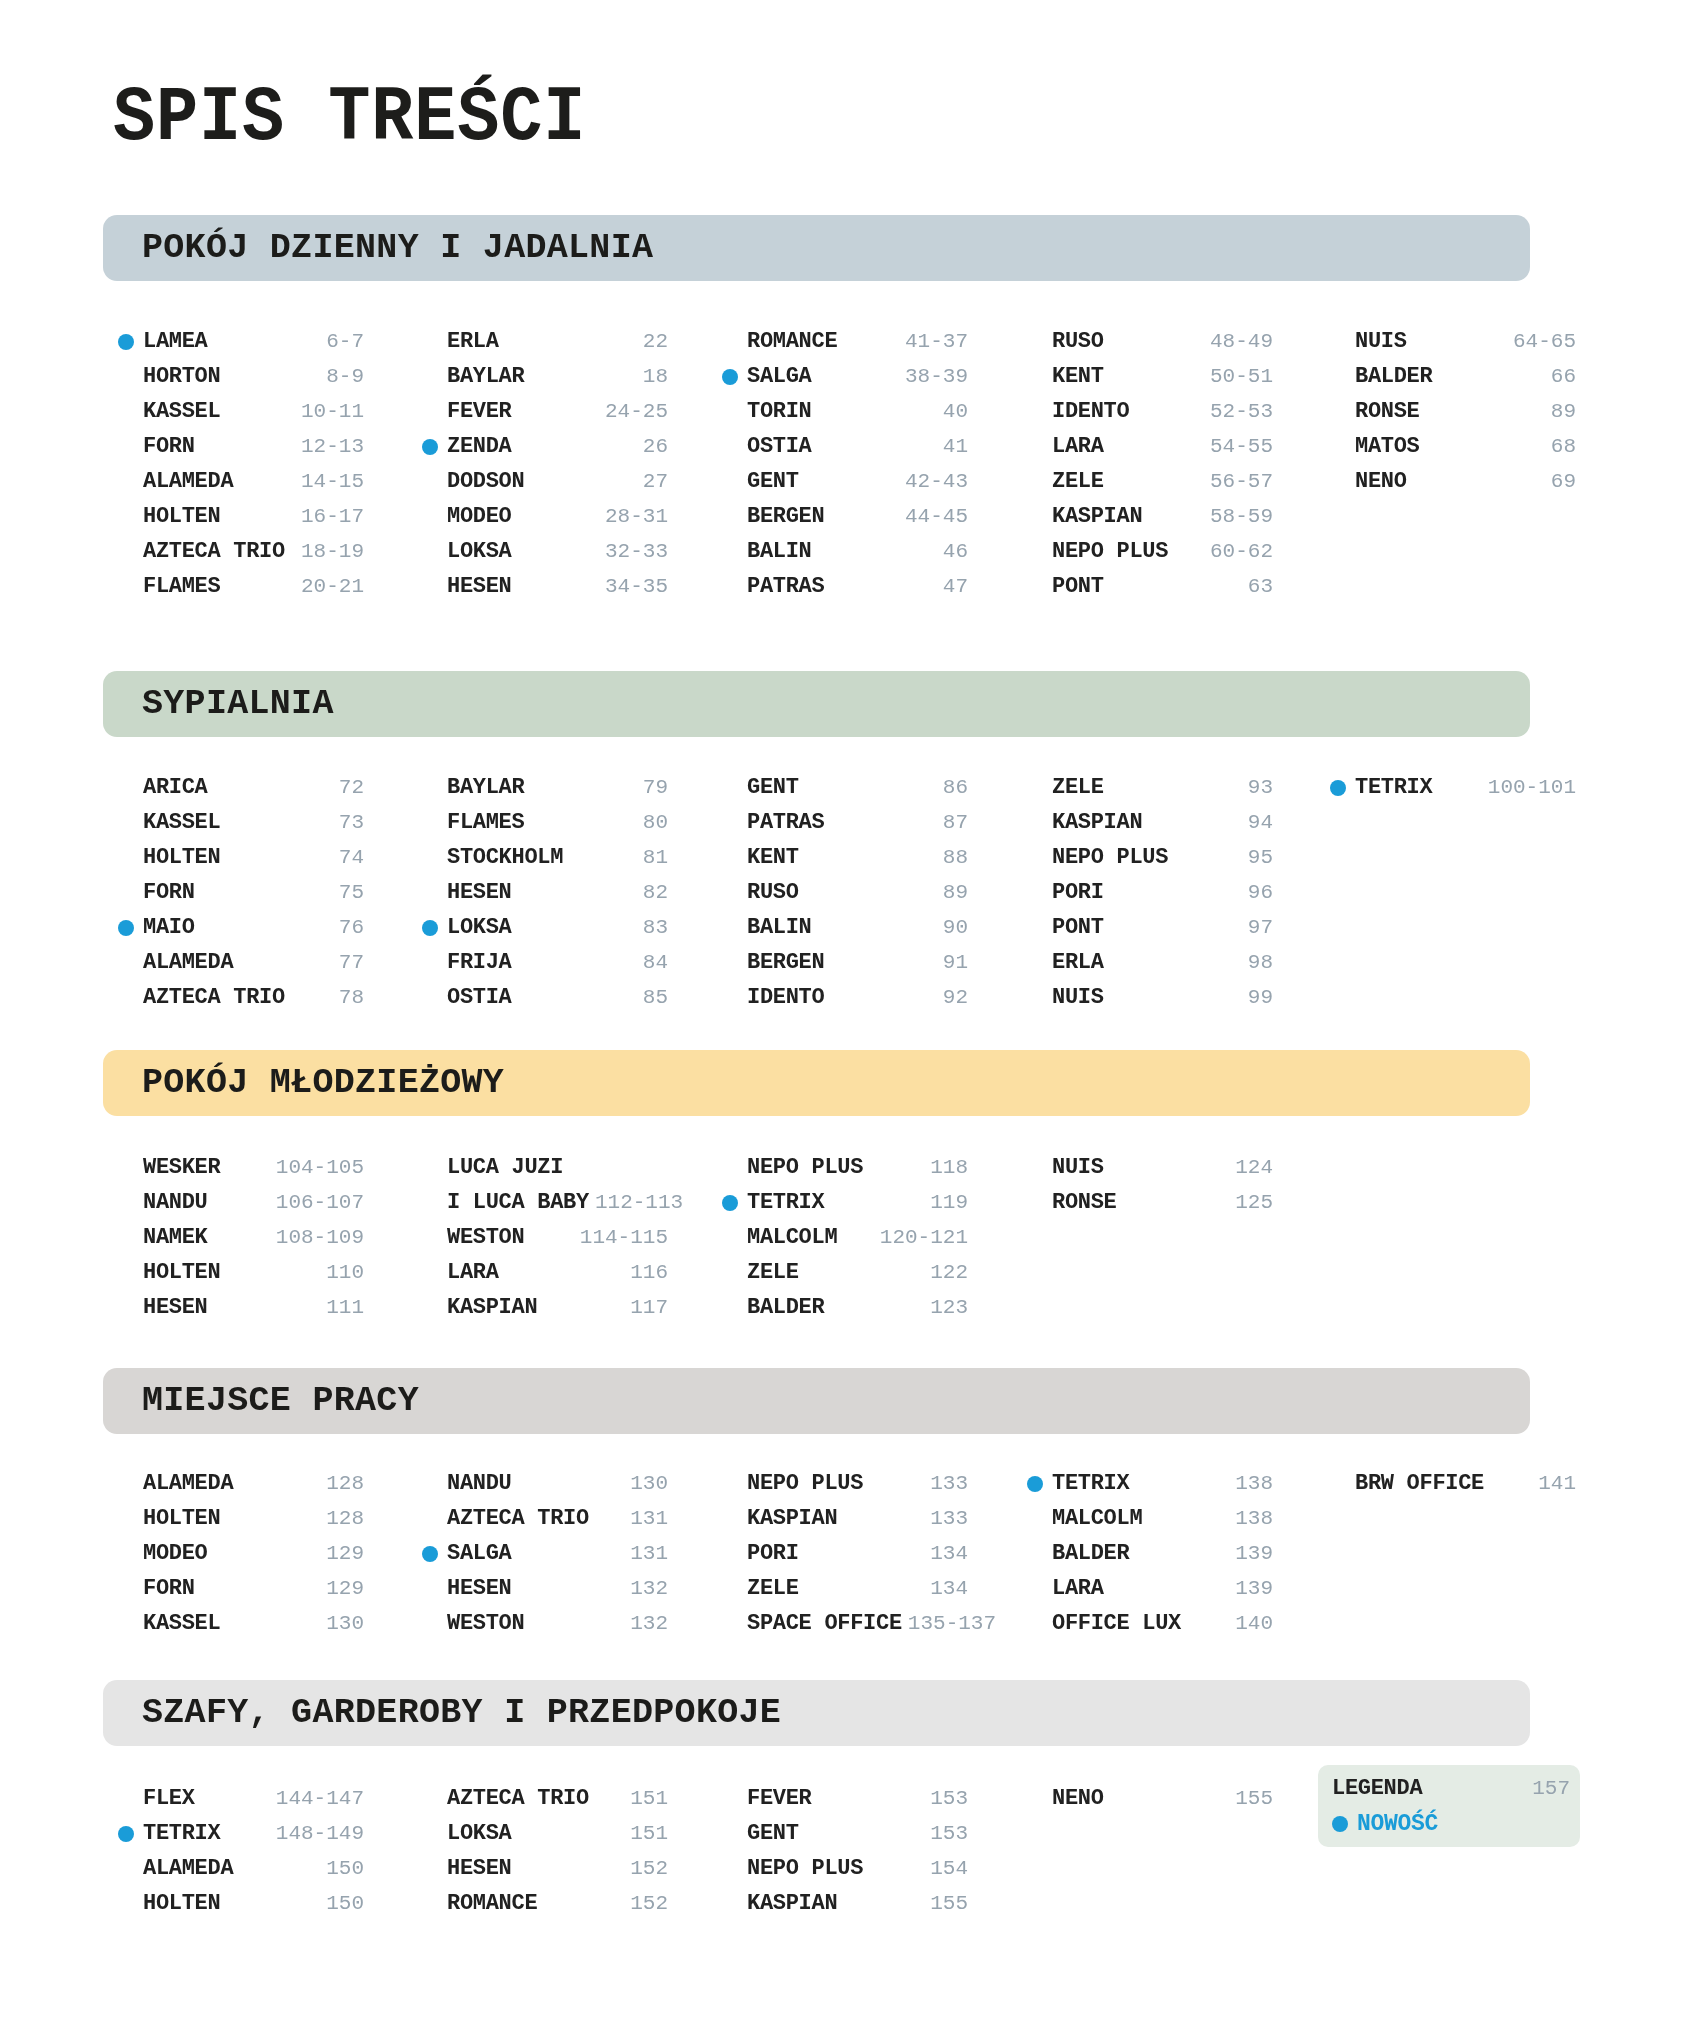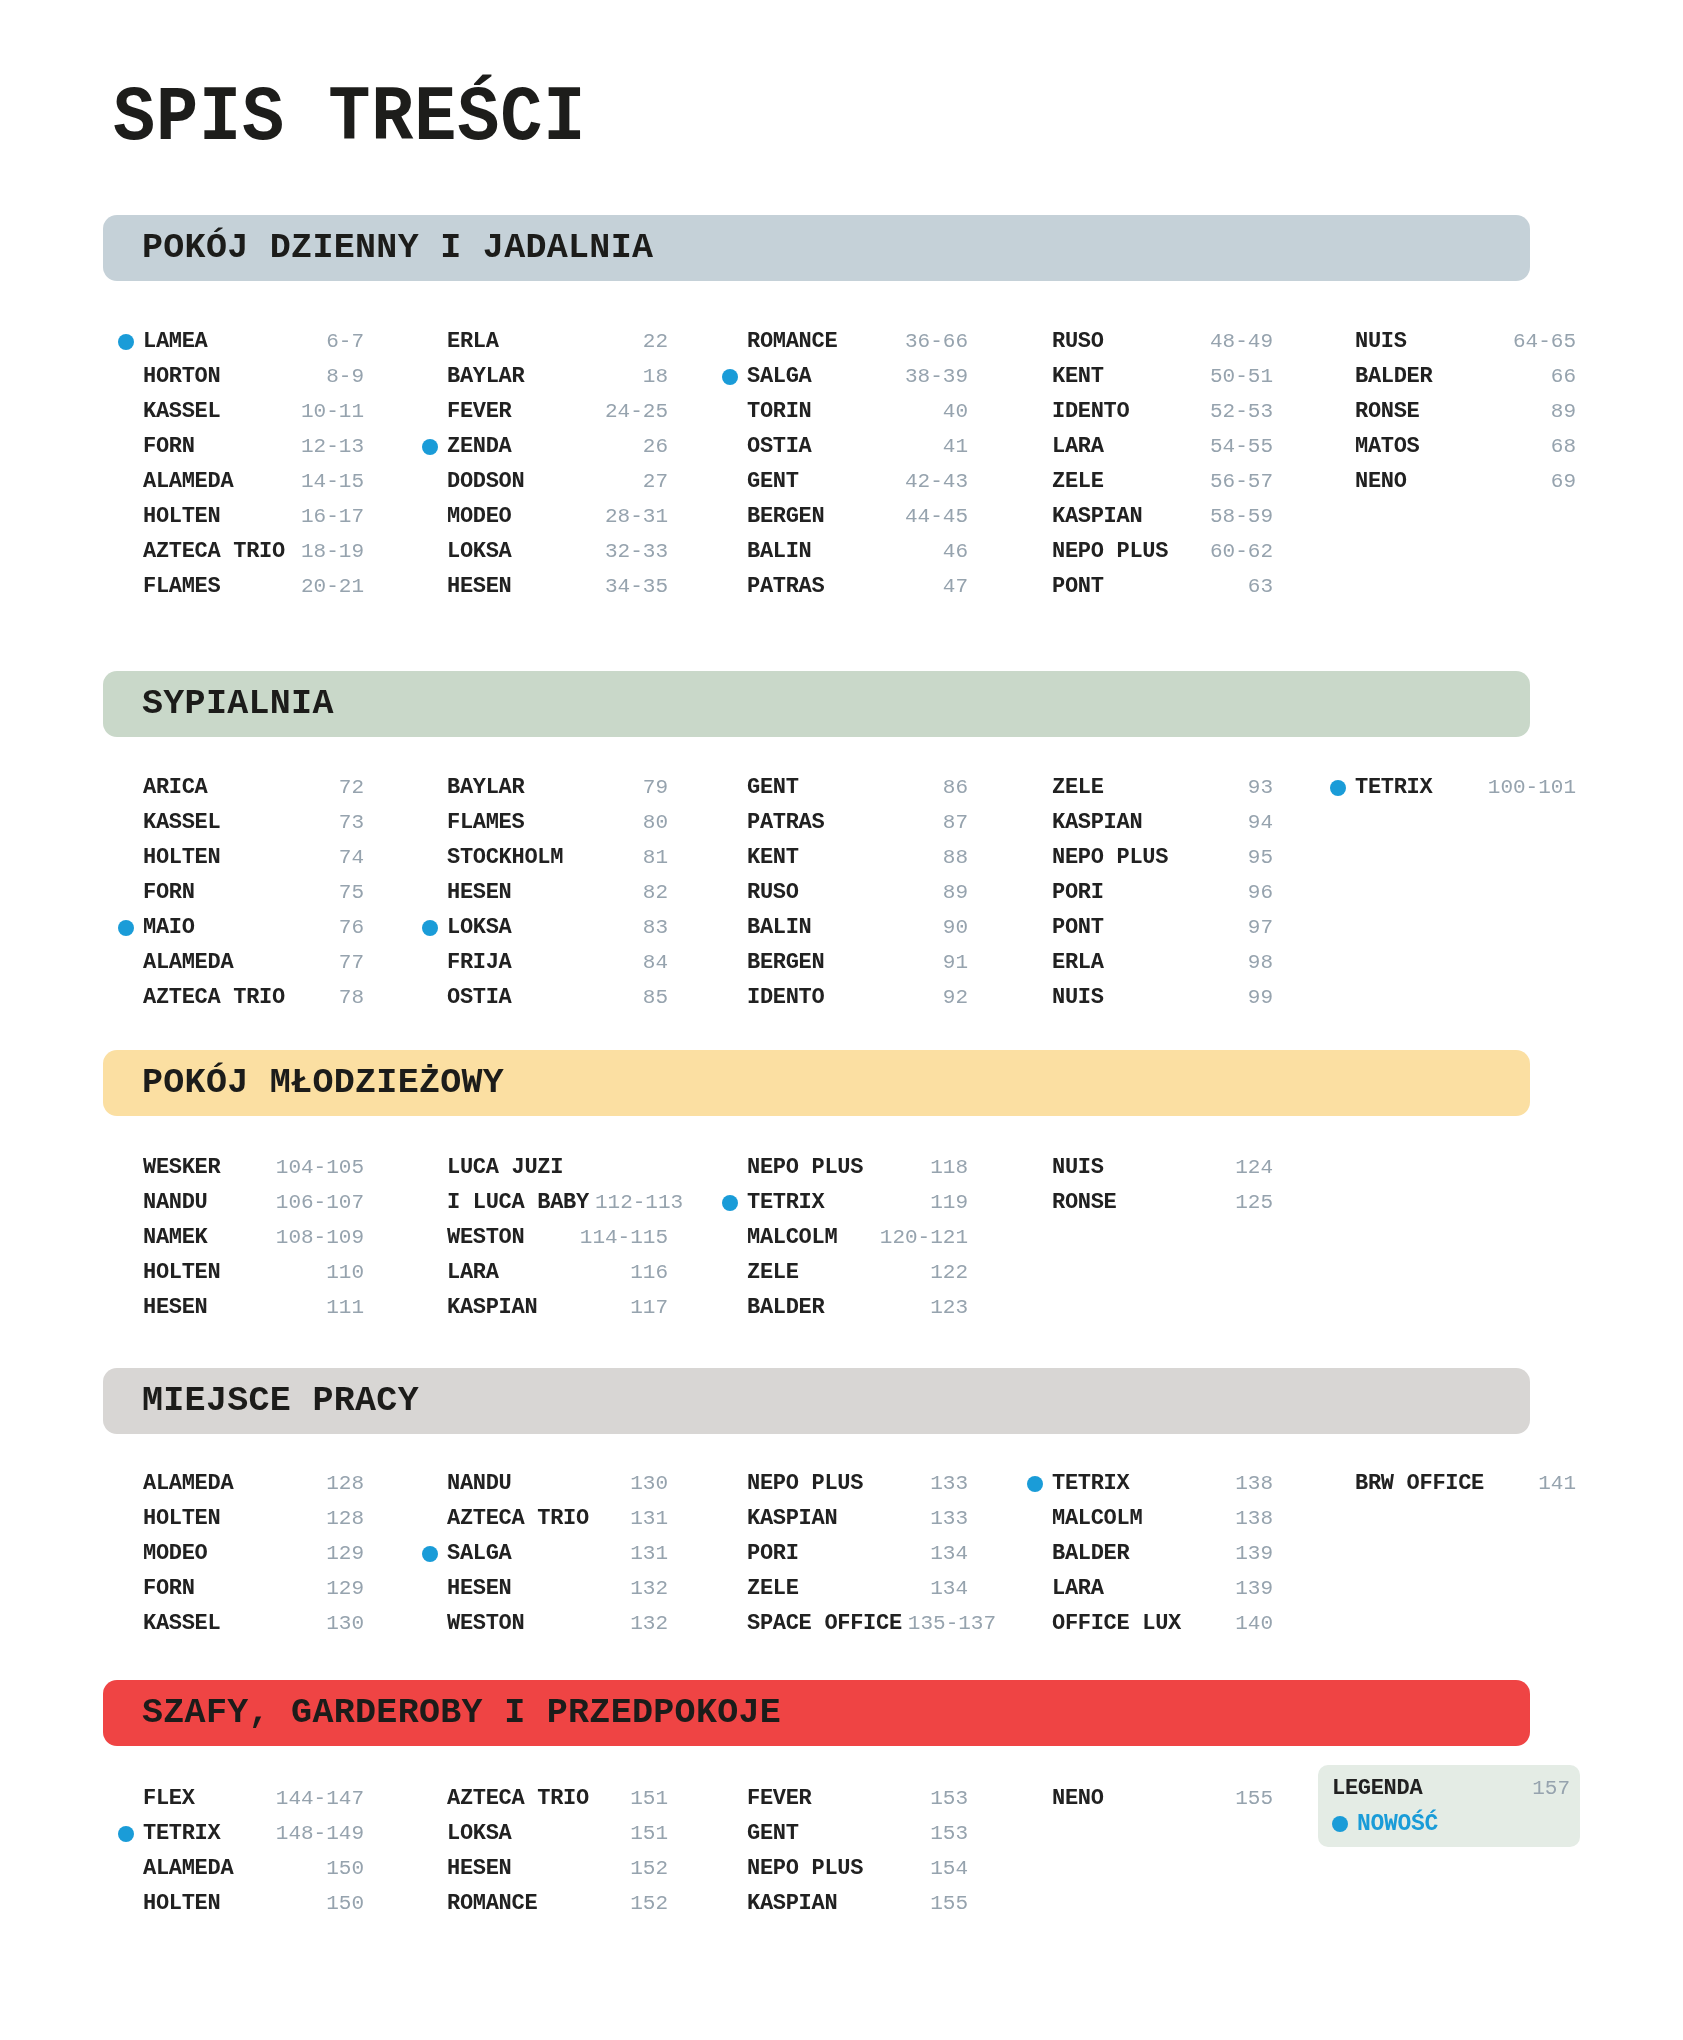--- a/index.html
+++ b/index.html
@@ -124,21 +124,21 @@
         <span class="pg">32-33</span>
       </div>
       <div class="row">
         <span class="nm">HESEN</span>
         <span class="pg">34-35</span>
       </div>
     </div>
     <div class="col" style="left: 747px; top: 324px; width: 221px;">
       <div class="row">
         <span class="nm">ROMANCE</span>
-        <span class="pg">36-66</span>
+        <span class="pg">41-37</span>
       </div>
       <div class="row">
         <span class="dot"></span>
         <span class="nm">SALGA</span>
         <span class="pg">38-39</span>
       </div>
       <div class="row">
         <span class="nm">TORIN</span>
         <span class="pg">40</span>
       </div>
@@ -523,21 +523,21 @@
         <span class="nm">OFFICE LUX</span>
         <span class="pg">140</span>
       </div>
     </div>
     <div class="col" style="left: 1355px; top: 1466px; width: 221px;">
       <div class="row">
         <span class="nm">BRW OFFICE</span>
         <span class="pg">141</span>
       </div>
     </div>
-    <div class="bar" style="top: 1680px; background: #ef4444;">
+    <div class="bar" style="top: 1680px; background: #e5e5e5;">
       <span class="bar-title">SZAFY, GARDEROBY I PRZEDPOKOJE</span>
     </div>
     <div class="col" style="left: 143px; top: 1781px; width: 221px;">
       <div class="row">
         <span class="nm">FLEX</span>
         <span class="pg">144-147</span>
       </div>
       <div class="row">
         <span class="dot"></span>
         <span class="nm">TETRIX</span>

